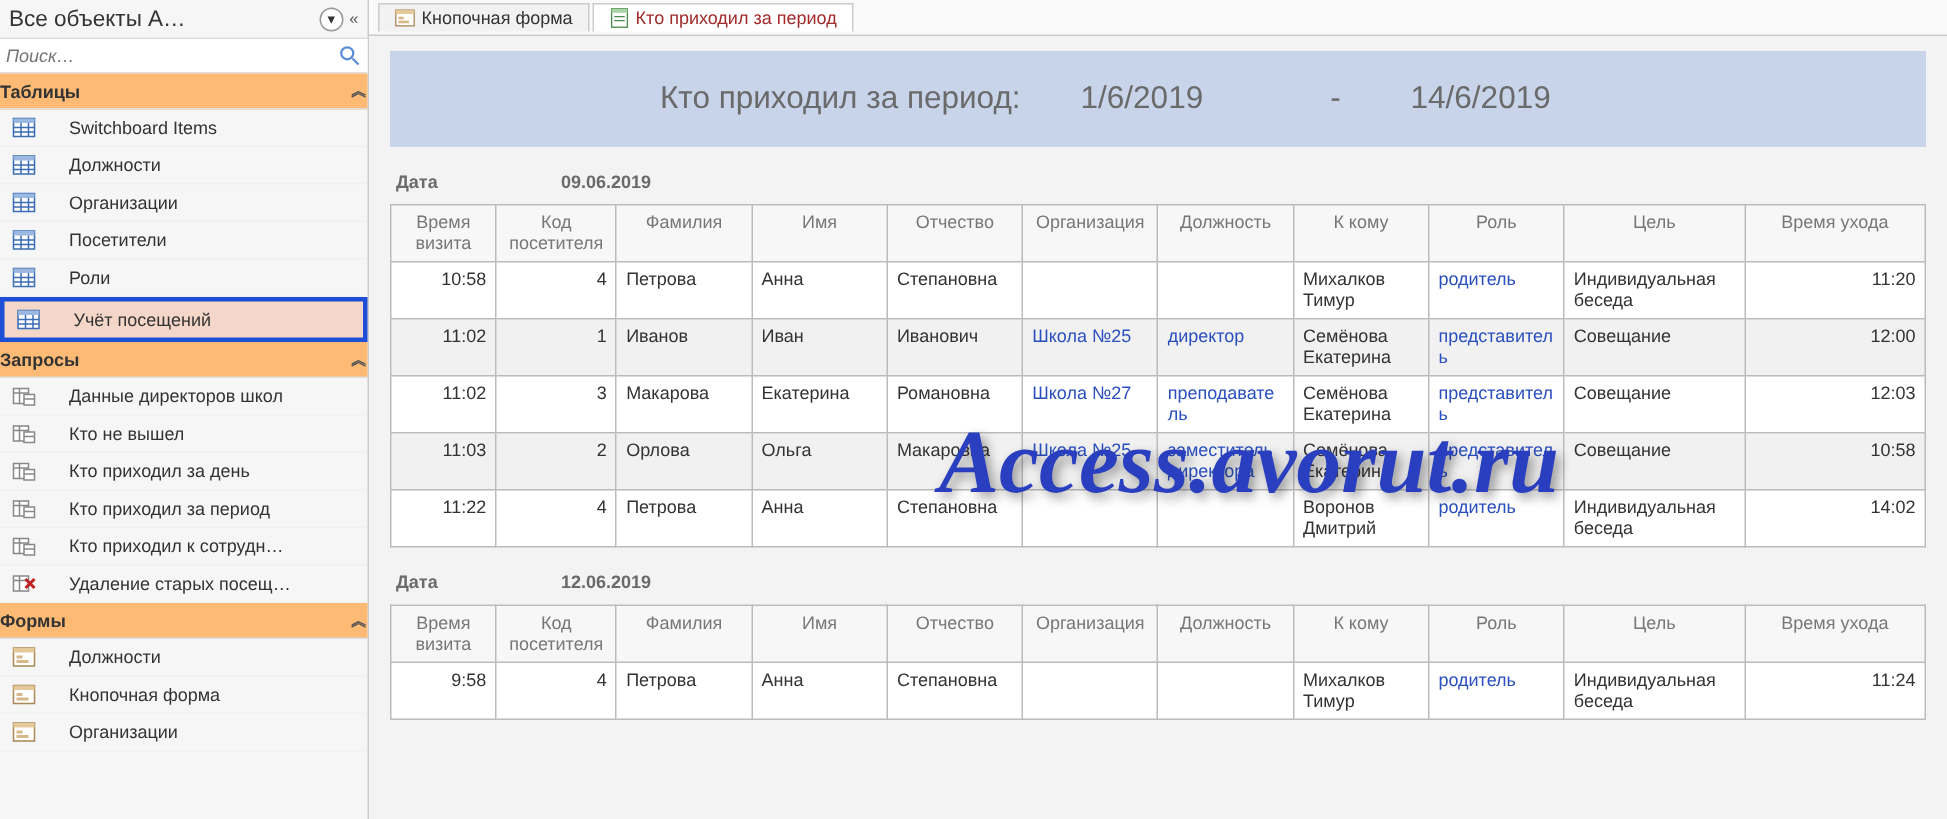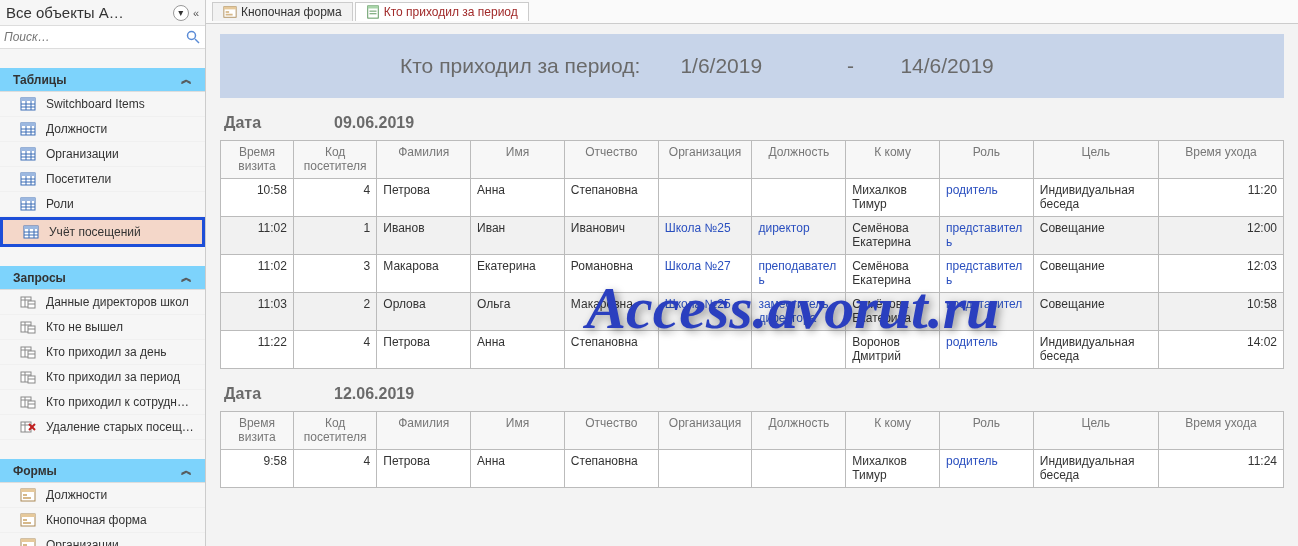--- a/index.html
+++ b/index.html
@@ -1,42 +1,42 @@
 <!DOCTYPE html>
 <html><head>
 <meta charset="utf-8">
 <style>
 * { box-sizing: border-box; margin: 0; padding: 0; }
 body { font-family: "Segoe UI", Tahoma, sans-serif; font-size: 12px; background: #fff; color: #333; width: 1298px; height: 546px; overflow: hidden; display: flex; }
-.sidebar { width: 206px; border-right: 1px solid #ccc; background: #f6f6f6; display: flex; flex-direction: column; }
+.sidebar { width: 246px; border-right: 1px solid #ccc; background: #f6f6f6; display: flex; flex-direction: column; }
 .sidebar-header { display: flex; align-items: center; padding: 4px 6px; border-bottom: 1px solid #ddd; cursor: pointer; }
 .sidebar-title { font-size: 15px; flex: 1; white-space: nowrap; overflow: hidden; text-overflow: ellipsis; }
 .circle-btn { width: 16px; height: 16px; border: 1px solid #999; border-radius: 50%; display: inline-flex; align-items: center; justify-content: center; margin-left: 2px; font-size: 10px; background: #fff; }
 .chev-left { font-size: 11px; color: #555; margin-left: 4px; }
 .search-row { display: flex; align-items: center; border-bottom: 1px solid #ddd; padding: 3px 4px; background: #fff; }
 .search-row input { flex: 1; border: none; background: transparent; font-style: italic; font-size: 12px; outline: none; color: #777; }
 .search-icon { width: 16px; height: 16px; display: inline-flex; align-items: center; justify-content: center; color: #5a8bd6; cursor: pointer; }
-.group-header { display: flex; align-items: center; padding: 4px 13px; font-weight: bold; background: #7dd3fc; border-bottom: 1px solid #ddd; cursor: pointer; margin-top: 19px; }
+.group-header { display: flex; align-items: center; padding: 4px 0; font-weight: bold; background: #fdba74; border-bottom: 1px solid #ddd; cursor: pointer; }
 .group-header span.lab { flex: 1; }
 .collapse-icon { font-size: 11px; color: #555; }
-.nav-item { display: flex; align-items: center; padding: 4px 20px; gap: 10px; cursor: pointer; white-space: nowrap; overflow: hidden; text-overflow: ellipsis; border-bottom: 1px solid #f0f0f0; }
+.nav-item { display: flex; align-items: center; padding: 4px 8px; gap: 22px; cursor: pointer; white-space: nowrap; overflow: hidden; text-overflow: ellipsis; border-bottom: 1px solid #f0f0f0; }
 .nav-item.selected { background: #f4d7c9; border: 3px solid #1d4ed8; }
 .nav-item .obj-icon { width: 16px; height: 16px; display: inline-flex; align-items: center; justify-content: center; flex-shrink: 0; }
 .table-icon svg, .query-icon svg, .form-icon svg, .report-icon svg { width: 16px; height: 16px; }
 .main { flex: 1; display: flex; flex-direction: column; overflow: hidden; }
 .tabs-row { display: flex; align-items: center; border-bottom: 1px solid #ccc; padding-left: 6px; height: 24px; background: #fafafa; }
 .tab { display: flex; align-items: center; gap: 4px; padding: 2px 10px; border: 1px solid #ccc; border-bottom: none; background: #f2f2f2; margin-right: 2px; font-size: 12px; cursor: pointer; }
 .tab.active { background: #fff; color: #a12a2a; font-weight: 500; }
 .tab .tab-icon { width: 14px; height: 14px; display: inline-flex; align-items: center; justify-content: center; }
 .report-area { flex: 1; background: #f3f3f3; padding: 10px 14px 0 14px; overflow: auto; position: relative; }
 .report-title-bar { background: #c7d4e9; padding: 20px 30px; display: flex; align-items: center; gap: 40px; color: #6a6a6a; font-size: 21px; }
 .report-title-bar .rt-main { flex: 0 0 auto; padding-left: 150px; }
 .report-title-bar .rt-date { min-width: 120px; }
 .report-title-bar .rt-dash { min-width: 20px; text-align: center; }
-.group-row { display: flex; align-items: center; padding: 16px 4px 8px 4px; font-weight: bold; color: #6a6a6a; font-size: 16px; }
+.group-row { display: flex; align-items: center; padding: 16px 4px 8px 4px; font-weight: bold; color: #6a6a6a; font-size: 12px; }
 .group-row .gl { width: 110px; }
 .rtable { border-collapse: collapse; width: 100%; table-layout: fixed; background: #fff; padding-left: 48px; }
 .rtable th, .rtable td { border: 1px solid #bbb; padding: 4px 6px; font-size: 12px; vertical-align: top; word-wrap: break-word; }
 .rtable th { background: #f7f7f7; color: #777; font-weight: normal; text-align: center; height: 38px; }
 .rtable td { height: 38px; }
 .num-right { text-align: right; margin-left: 32px; }
 .link-blue { color: #2a4fbf; }
 .alt-row td { background: #f1f1f1; }
 .watermark { position: absolute; top: 250px; left: 380px; font-size: 60px; font-weight: bold; color: #2a3fbf; font-style: italic; text-shadow: 3px 3px 8px rgba(0,0,0,0.4); pointer-events: none; font-family: "Times New Roman", serif; }
 </style>

